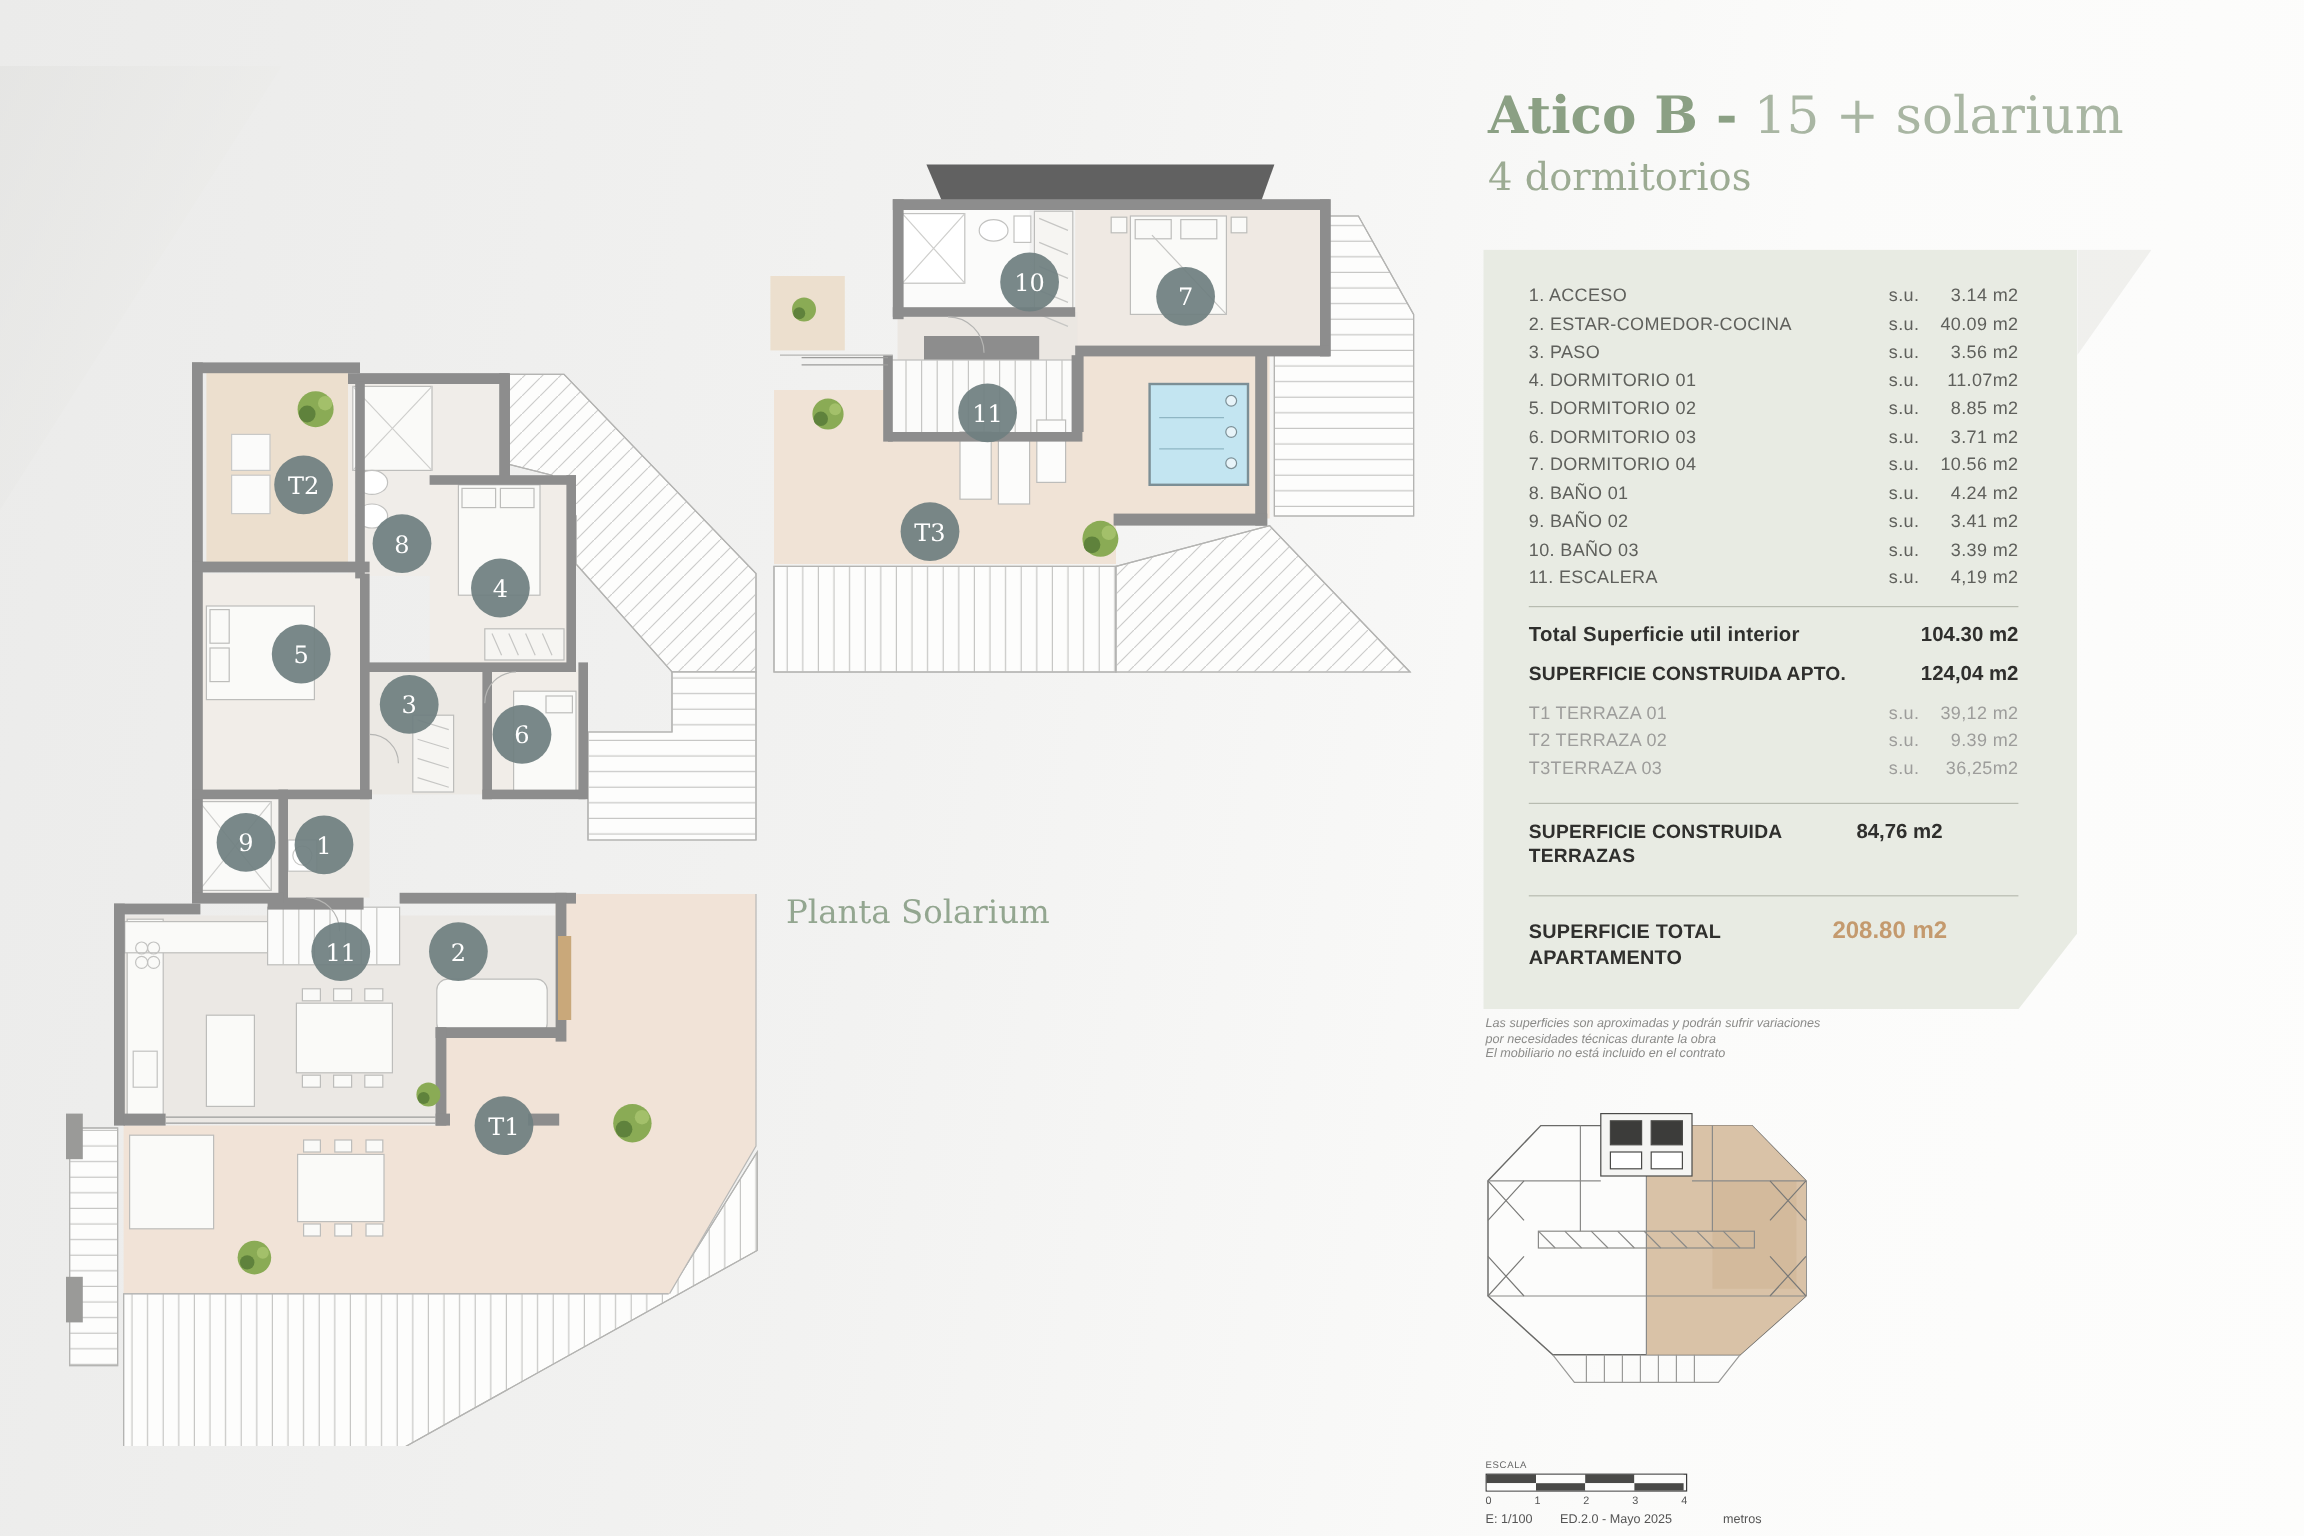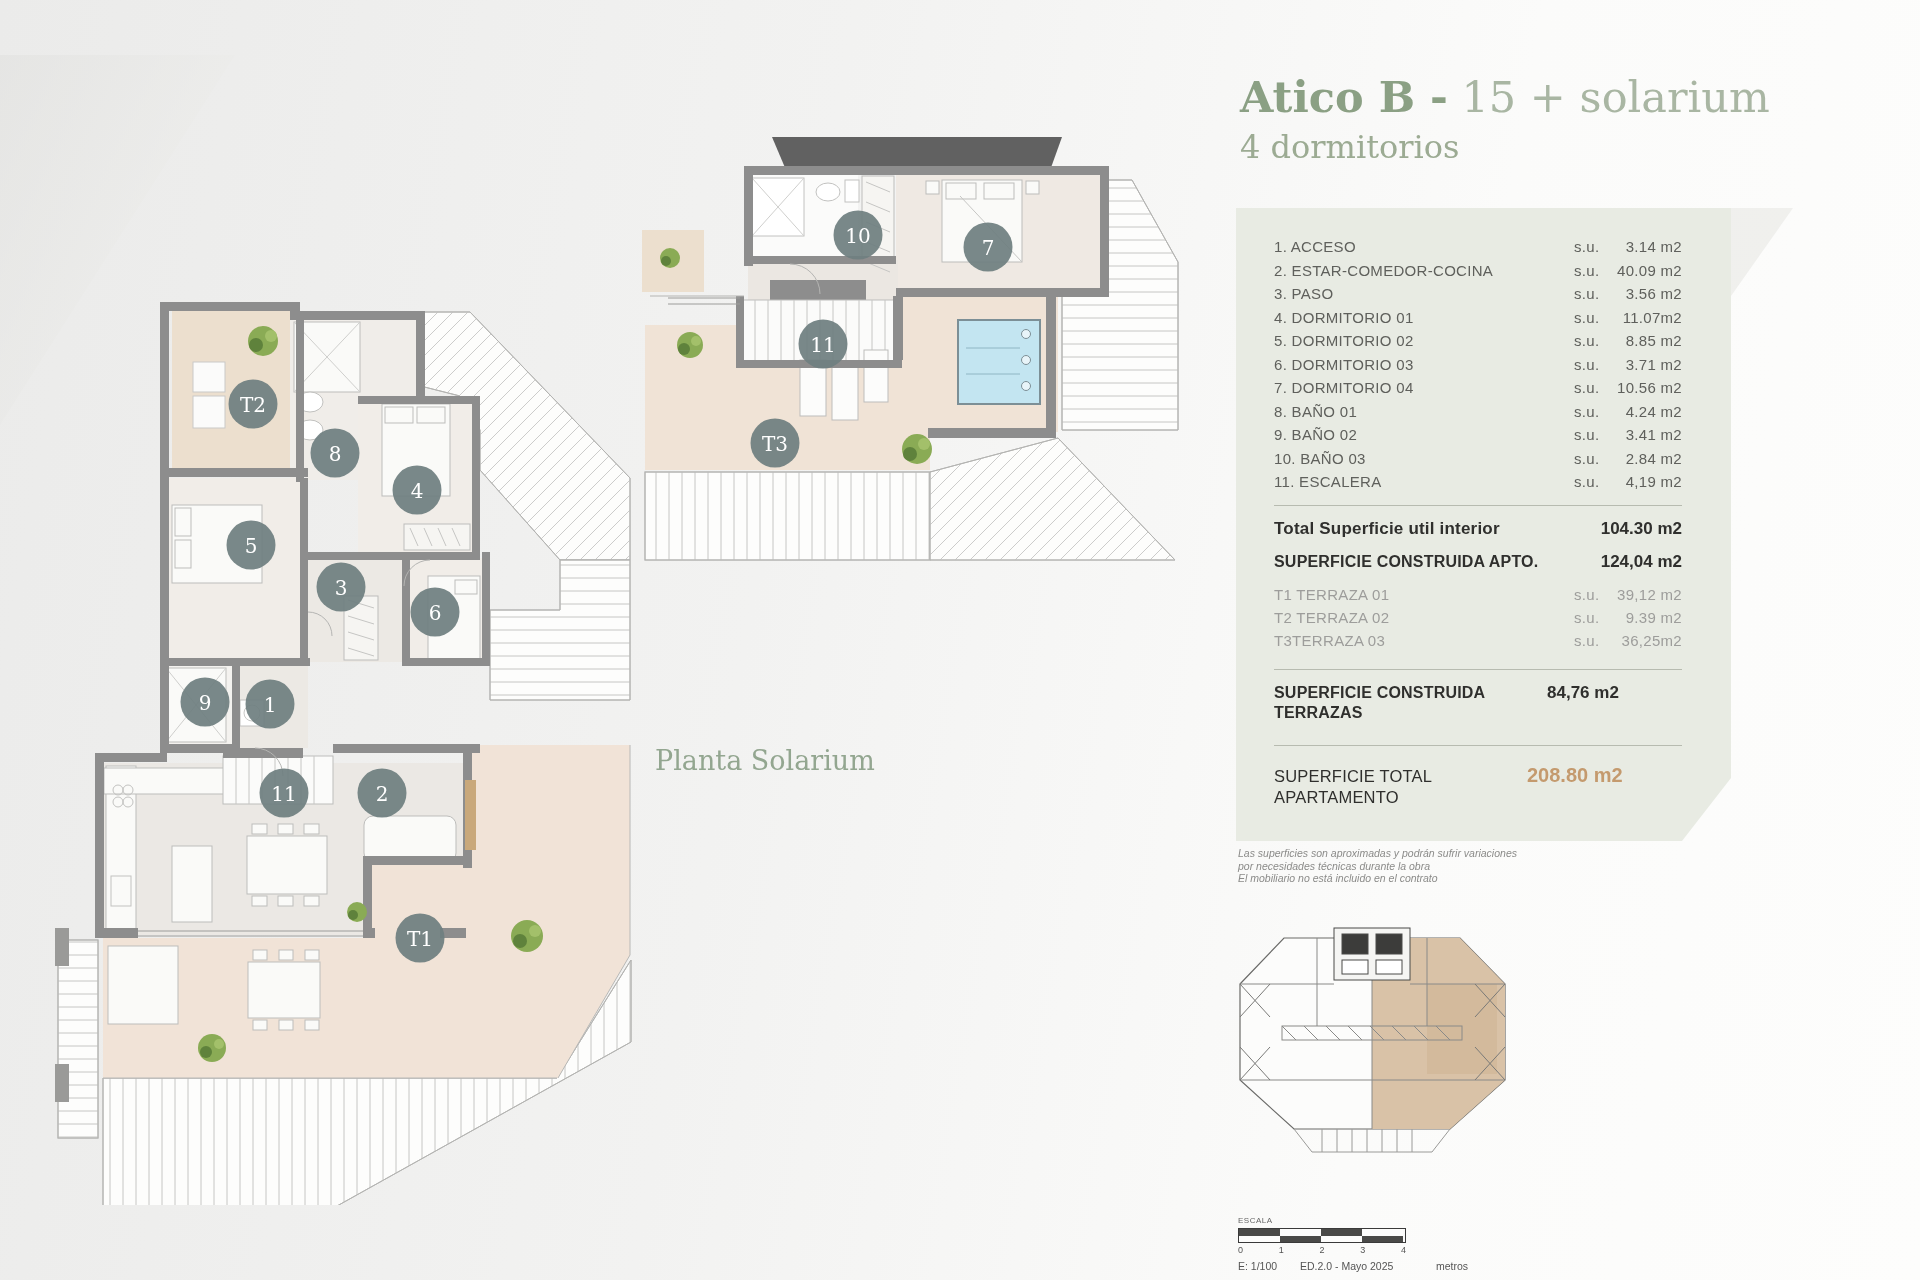--- a/index.html
+++ b/index.html
@@ -33,21 +33,21 @@
   .p-row .val{flex:1;text-align:right;white-space:nowrap;}
   .divider{border-top:1px solid #b7bbb0;margin-top:8px;}
   .tot-row{display:flex;align-items:baseline;margin-top:13px;color:#2f2f2d;gap:43px;}
   .tot-row .lab{flex:1;font-size:17px;font-weight:600;letter-spacing:.2px;}
   .tot-row .val{font-size:17px;font-weight:700;white-space:nowrap;}
   .tot-row.caps .lab{font-size:16px;font-weight:700;}
   .terr-rows{margin-top:14px;}
   .terr-rows .p-row{color:#9d9d9b;height:23px;}
   .two-line .lab{max-width:230px;line-height:20px;}
   .tot-row.final{margin-top:18px;}
-  .tot-row.final .lab{font-size:16.5px;font-weight:400;max-width:210px;line-height:21px;}
+  .tot-row.final .lab{font-size:16.5px;font-weight:700;max-width:210px;line-height:21px;}
   .tot-row.final .val{font-size:20px;color:#c49a6e;}
 
   .disclaimer{position:absolute;left:1238px;top:847px;font-size:10.5px;line-height:12.5px;color:#8b8b89;font-style:italic;}
 
   
   .solarium-caption{position:absolute;left:655px;top:745px;
     font-family:"DejaVu Serif","Liberation Serif",serif;font-size:27px;color:#93a690;}
 
   
   .marker-layer{position:absolute;left:0;top:0;width:1920px;height:1280px;pointer-events:none;}
@@ -404,21 +404,21 @@
         <span class="val">4.24 m2</span>
       </div>
       <div class="p-row">
         <span class="lab">9. BAÑO 02</span>
         <span class="su">s.u.</span>
         <span class="val">3.41 m2</span>
       </div>
       <div class="p-row">
         <span class="lab">10. BAÑO 03</span>
         <span class="su">s.u.</span>
-        <span class="val">2.84 m2</span>
+        <span class="val">3.39 m2</span>
       </div>
       <div class="p-row">
         <span class="lab">11. ESCALERA</span>
         <span class="su">s.u.</span>
         <span class="val">4,19 m2</span>
       </div>
     </div>
   <div class="divider"></div>
   <div class="tot-row">
     <span class="lab">Total Superficie util interior</span>

